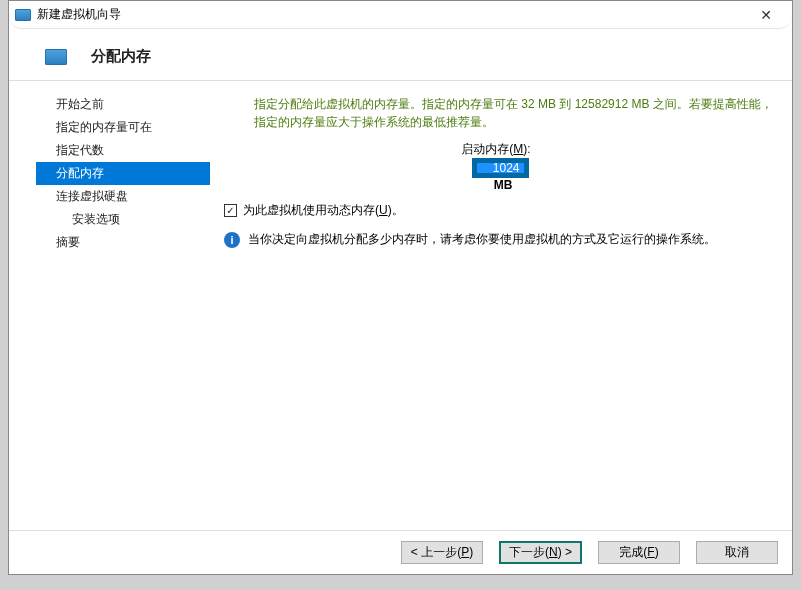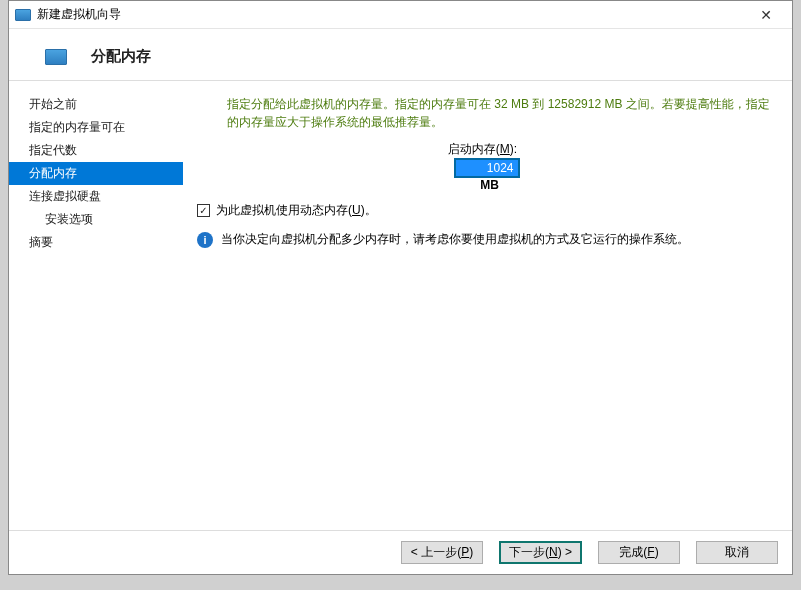--- a/index.html
+++ b/index.html
@@ -22,20 +22,21 @@
       display: flex;
       flex-direction: column;
     }
     .titlebar {
       height: 28px;
       display: flex;
       align-items: center;
       padding: 0 6px;
       background: #ffffff;
       border-bottom: 1px solid #e5e5e5;
+      border-radius: 13px;
     }
     .titlebar .app-icon {
       width: 16px;
       height: 12px;
       background: linear-gradient(#4aa3e0, #2e7fc1);
       border: 1px solid #2a6fa8;
       border-radius: 1px;
       margin-right: 6px;
     }
     .titlebar .title {
@@ -69,20 +70,21 @@
     }
     .header .page-title {
       font-size: 15px;
       font-weight: bold;
       color: #222;
     }
     .body {
       flex: 1;
       display: flex;
       overflow: hidden;
+      padding-left: 27px;
     }
     .sidebar {
       width: 174px;
       padding: 12px 0;
     }
     .sidebar .item {
       padding: 3px 0 3px 20px;
       font-size: 12px;
       color: #1a1a1a;
       cursor: pointer;
@@ -111,23 +113,23 @@
       align-items: center;
       margin-bottom: 10px;
       padding-left: 0;
       flex-direction: column;
     }
     .row .label {
       font-size: 12px;
       margin-right: 8px;
     }
     .mem-input {
-      width: 66px;
+      width: 57px;
       height: 20px;
-      border: 2px solid #0369a1;
+      border: 5px solid #0369a1;
       text-align: right;
       padding: 0 4px;
       font-size: 12px;
       color: #fff;
       background: #1e90ff;
     }
     .mem-input::selection { background:#1e90ff; color:#fff; }
     .unit {
       margin-left: 6px;
       font-size: 12px;

